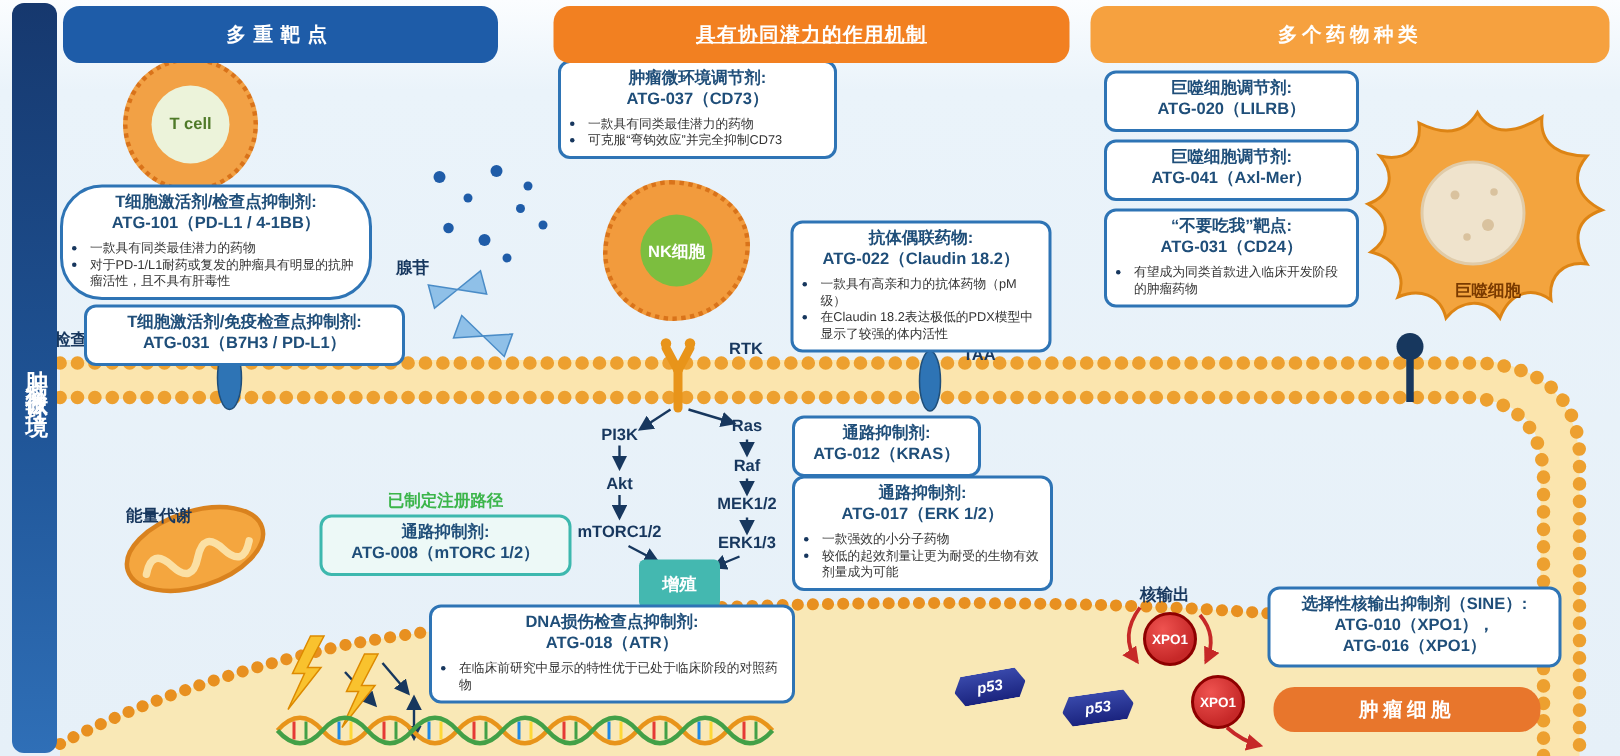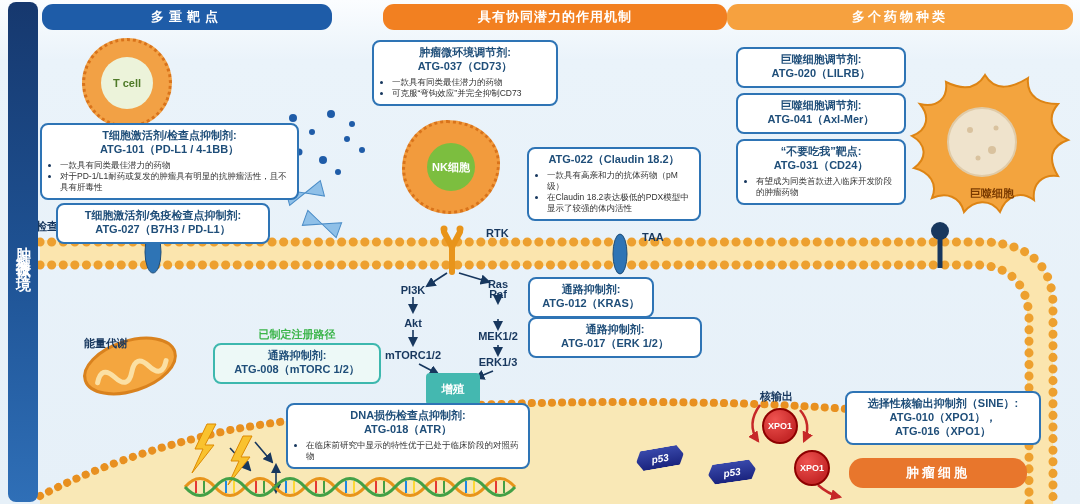--- a/index.html
+++ b/index.html
@@ -5,21 +5,21 @@
   html,body{margin:0;padding:0;}
   .stage{position:relative;width:1080px;height:504px;overflow:hidden;
     font-family:"Liberation Sans","DejaVu Sans",sans-serif;
     background:linear-gradient(180deg,#FBFDFF 0%,#EAF3FA 12%,#E6F0F8 100%);}
   .a{position:absolute;}
   svg.bg{position:absolute;left:0;top:0;z-index:1;}
   .side-bar{position:absolute;left:8px;top:2px;width:30px;height:500px;border-radius:8px;
     background:linear-gradient(180deg,#16386E 0%,#1F5496 55%,#2F6FB7 100%);
     display:flex;align-items:center;justify-content:center;z-index:6;}
   .side-bar span{writing-mode:vertical-rl;color:#fff;font-weight:bold;font-size:15px;letter-spacing:7px;}
-  .pill{position:absolute;top:4px;height:26px;border-radius:11px;color:#fff;font-weight:bold;
+  .pill{position:absolute;top:4px;height:38px;border-radius:11px;color:#fff;font-weight:bold;
     font-size:13px;display:flex;align-items:center;justify-content:center;z-index:6;}
   .info-box{position:absolute;background:#fff;border:2px solid #2E74B5;border-radius:8px;
     padding:4px 6px 5px;box-sizing:border-box;z-index:5;}
   .info-box .bt{color:#1F4E79;font-weight:bold;font-size:11px;line-height:1.25;text-align:center;}
   .info-box ul{margin:3px 0 0;padding-left:12px;}
   .info-box li{font-size:8.5px;color:#333;line-height:1.3;}
   .info-box li::marker{color:#17375E;}
   .info-box.teal{border-color:#3DB8AE;background:#EDF9F7;}
   .pnode{position:absolute;font-size:11px;font-weight:600;color:#17375E;text-align:center;z-index:4;}
   .note-green{position:absolute;color:#3BB54A;font-weight:bold;font-size:11px;text-align:center;line-height:1.3;z-index:5;}
@@ -171,64 +171,65 @@
       <path d="M185,487 q15,-17 30,0 t30,0 t30,0 t30,0 t30,0 t30,0 t30,0 t30,0 t30,0 t30,0 t30,0" fill="none" stroke="#E8941A" stroke-width="3"></path>
       <path d="M185,487 q15,17 30,0 t30,0 t30,0 t30,0 t30,0 t30,0 t30,0 t30,0 t30,0 t30,0 t30,0" fill="none" stroke="#43A047" stroke-width="3"></path>
     </g>
   </svg>
 
   <div class="side-bar">
     <span>肿瘤微环境</span>
   </div>
 
   <div class="pill" style="left:42px;width:290px;background:#1E5CA8;letter-spacing:5px;">多重靶点</div>
-  <div class="pill" style="left:383px;width:344px;background:#F28021;letter-spacing:1px;">具有协同潜力的作用机制</div>
+  <div class="pill" style="left:369px;width:344px;background:#F28021;letter-spacing:1px;text-decoration:underline;">具有协同潜力的作用机制</div>
   <div class="pill" style="left:727px;width:346px;background:#F6A13F;letter-spacing:3px;">多个药物种类</div>
 
   <div class="cell-outer" style="left:82px;top:38px;width:84px;height:84px;border-radius:50%;
        background:#F2A145;border:3px dotted #D9731A;">
     <div style="width:52px;height:52px;border-radius:50%;background:#ECF3DA;display:flex;align-items:center;justify-content:center;">
       <span style="color:#4F7A28;font-weight:bold;font-size:11px;">T cell</span>
     </div>
   </div>
 
   <div class="cell-outer" style="left:402px;top:120px;width:92px;height:88px;
        border-radius:46% 54% 52% 48% / 52% 46% 54% 48%;background:#F29B3D;border:3px dotted #D9731A;">
     <div style="width:48px;height:48px;border-radius:50%;background:#7CBE3F;display:flex;align-items:center;justify-content:center;">
       <span style="color:#fff;font-weight:bold;font-size:11px;">NK细胞</span>
     </div>
   </div>
 
   <div class="a" style="left:950px;top:186px;width:84px;text-align:center;color:#7A3A00;font-weight:bold;font-size:11px;z-index:4;">巨噬细胞</div>
   <div class="a" style="left:84px;top:336px;color:#17375E;font-weight:600;font-size:11px;z-index:4;">能量代谢</div>
 
-  <div class="info-box" style="left:40px;top:123px;width:259px;">
+  <div class="info-box" style="left:40px;top:123px;width:208px;border-radius:28px;">
     <div class="bt">T细胞激活剂/检查点抑制剂:</div>
     <div class="bt">ATG-101（PD-L1 / 4-1BB）</div>
     <ul>
       <li>一款具有同类最佳潜力的药物</li>
         <li>对于PD-1/L1耐药或复发的肿瘤具有明显的抗肿瘤活性，且不具有肝毒性</li>
     </ul>
   </div>
 
   <div class="info-box" style="left:56px;top:203px;width:214px;">
     <div class="bt">T细胞激活剂/免疫检查点抑制剂:</div>
-    <div class="bt">ATG-027（B7H3 / PD-L1）</div>
+    <div class="bt">ATG-031（B7H3 / PD-L1）</div>
   </div>
 
   <div class="info-box" style="left:372px;top:40px;width:186px;">
     <div class="bt">肿瘤微环境调节剂:</div>
     <div class="bt">ATG-037（CD73）</div>
     <ul>
       <li>一款具有同类最佳潜力的药物</li>
         <li>可克服“弯钩效应”并完全抑制CD73</li>
     </ul>
   </div>
 
   <div class="info-box" style="left:527px;top:147px;width:174px;">
+    <div class="bt">抗体偶联药物:</div>
     <div class="bt">ATG-022（Claudin 18.2）</div>
     <ul>
       <li>一款具有高亲和力的抗体药物（pM级）</li>
         <li>在Claudin 18.2表达极低的PDX模型中显示了较强的体内活性</li>
     </ul>
   </div>
 
   <div class="info-box" style="left:736px;top:47px;width:170px;">
     <div class="bt">巨噬细胞调节剂:</div>
     <div class="bt">ATG-020（LILRB）</div>
@@ -248,20 +249,24 @@
   </div>
 
   <div class="info-box" style="left:528px;top:277px;width:126px;">
     <div class="bt">通路抑制剂:</div>
     <div class="bt">ATG-012（KRAS）</div>
   </div>
 
   <div class="info-box" style="left:528px;top:317px;width:174px;">
     <div class="bt">通路抑制剂:</div>
     <div class="bt">ATG-017（ERK 1/2）</div>
+    <ul>
+      <li>一款强效的小分子药物</li>
+        <li>较低的起效剂量让更为耐受的生物有效剂量成为可能</li>
+    </ul>
   </div>
 
   <div class="note-green" style="left:210px;top:327px;width:174px;">已制定注册路径</div>
   <div class="info-box teal" style="left:213px;top:343px;width:168px;">
     <div class="bt">通路抑制剂:</div>
     <div class="bt">ATG-008（mTORC 1/2）</div>
   </div>
 
   <div class="info-box" style="left:286px;top:403px;width:244px;">
     <div class="bt">DNA损伤检查点抑制剂:</div>
@@ -280,21 +285,21 @@
   <div class="tumor-box" style="left:849px;top:458px;width:178px;height:30px;">肿瘤细胞</div>
 
   <div class="pnode" style="left:36px;top:219px;">检查点</div>
   <div class="pnode" style="left:264px;top:171px;">腺苷</div>
   <div class="pnode" style="left:486px;top:227px;">RTK</div>
   <div class="pnode" style="left:642px;top:231px;">TAA</div>
   <div class="pnode" style="left:392px;top:284px;width:42px;">PI3K</div>
   <div class="pnode" style="left:396px;top:317px;width:34px;">Akt</div>
   <div class="pnode" style="left:380px;top:349px;width:66px;">mTORC1/2</div>
   <div class="pnode" style="left:484px;top:278px;width:28px;">Ras</div>
-  <div class="pnode" style="left:485px;top:288px;width:26px;">Raf</div>
+  <div class="pnode" style="left:485px;top:305px;width:26px;">Raf</div>
   <div class="pnode" style="left:476px;top:330px;width:44px;">MEK1/2</div>
   <div class="pnode" style="left:478px;top:356px;width:40px;">ERK1/3</div>
   <div class="pnode" style="left:760px;top:389px;">核输出</div>
 
   <div class="prolif" style="left:426px;top:373px;width:54px;height:32px;">增殖</div>
 
   <div class="xpo1" style="left:762px;top:408px;">XPO1</div>
   <div class="xpo1" style="left:794px;top:450px;">XPO1</div>
   <div class="p53" style="left:636px;top:448px;transform:rotate(-10deg);">p53</div>
   <div class="p53" style="left:708px;top:462px;transform:rotate(-8deg);">p53</div>

